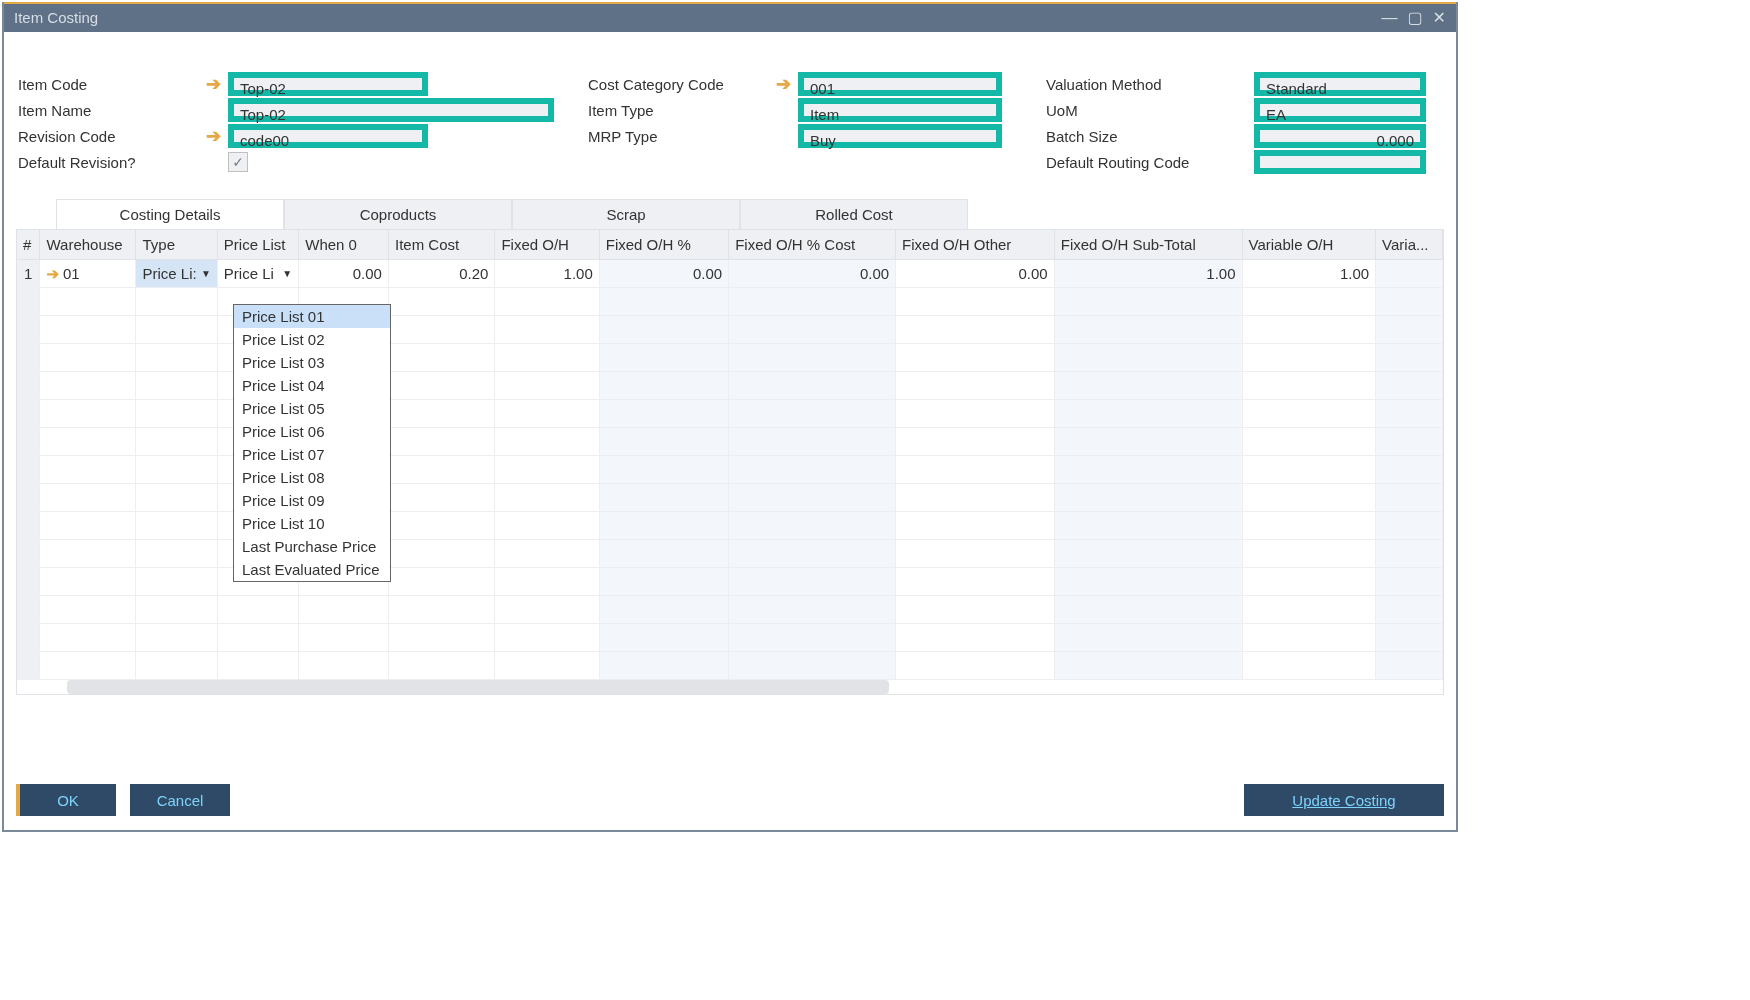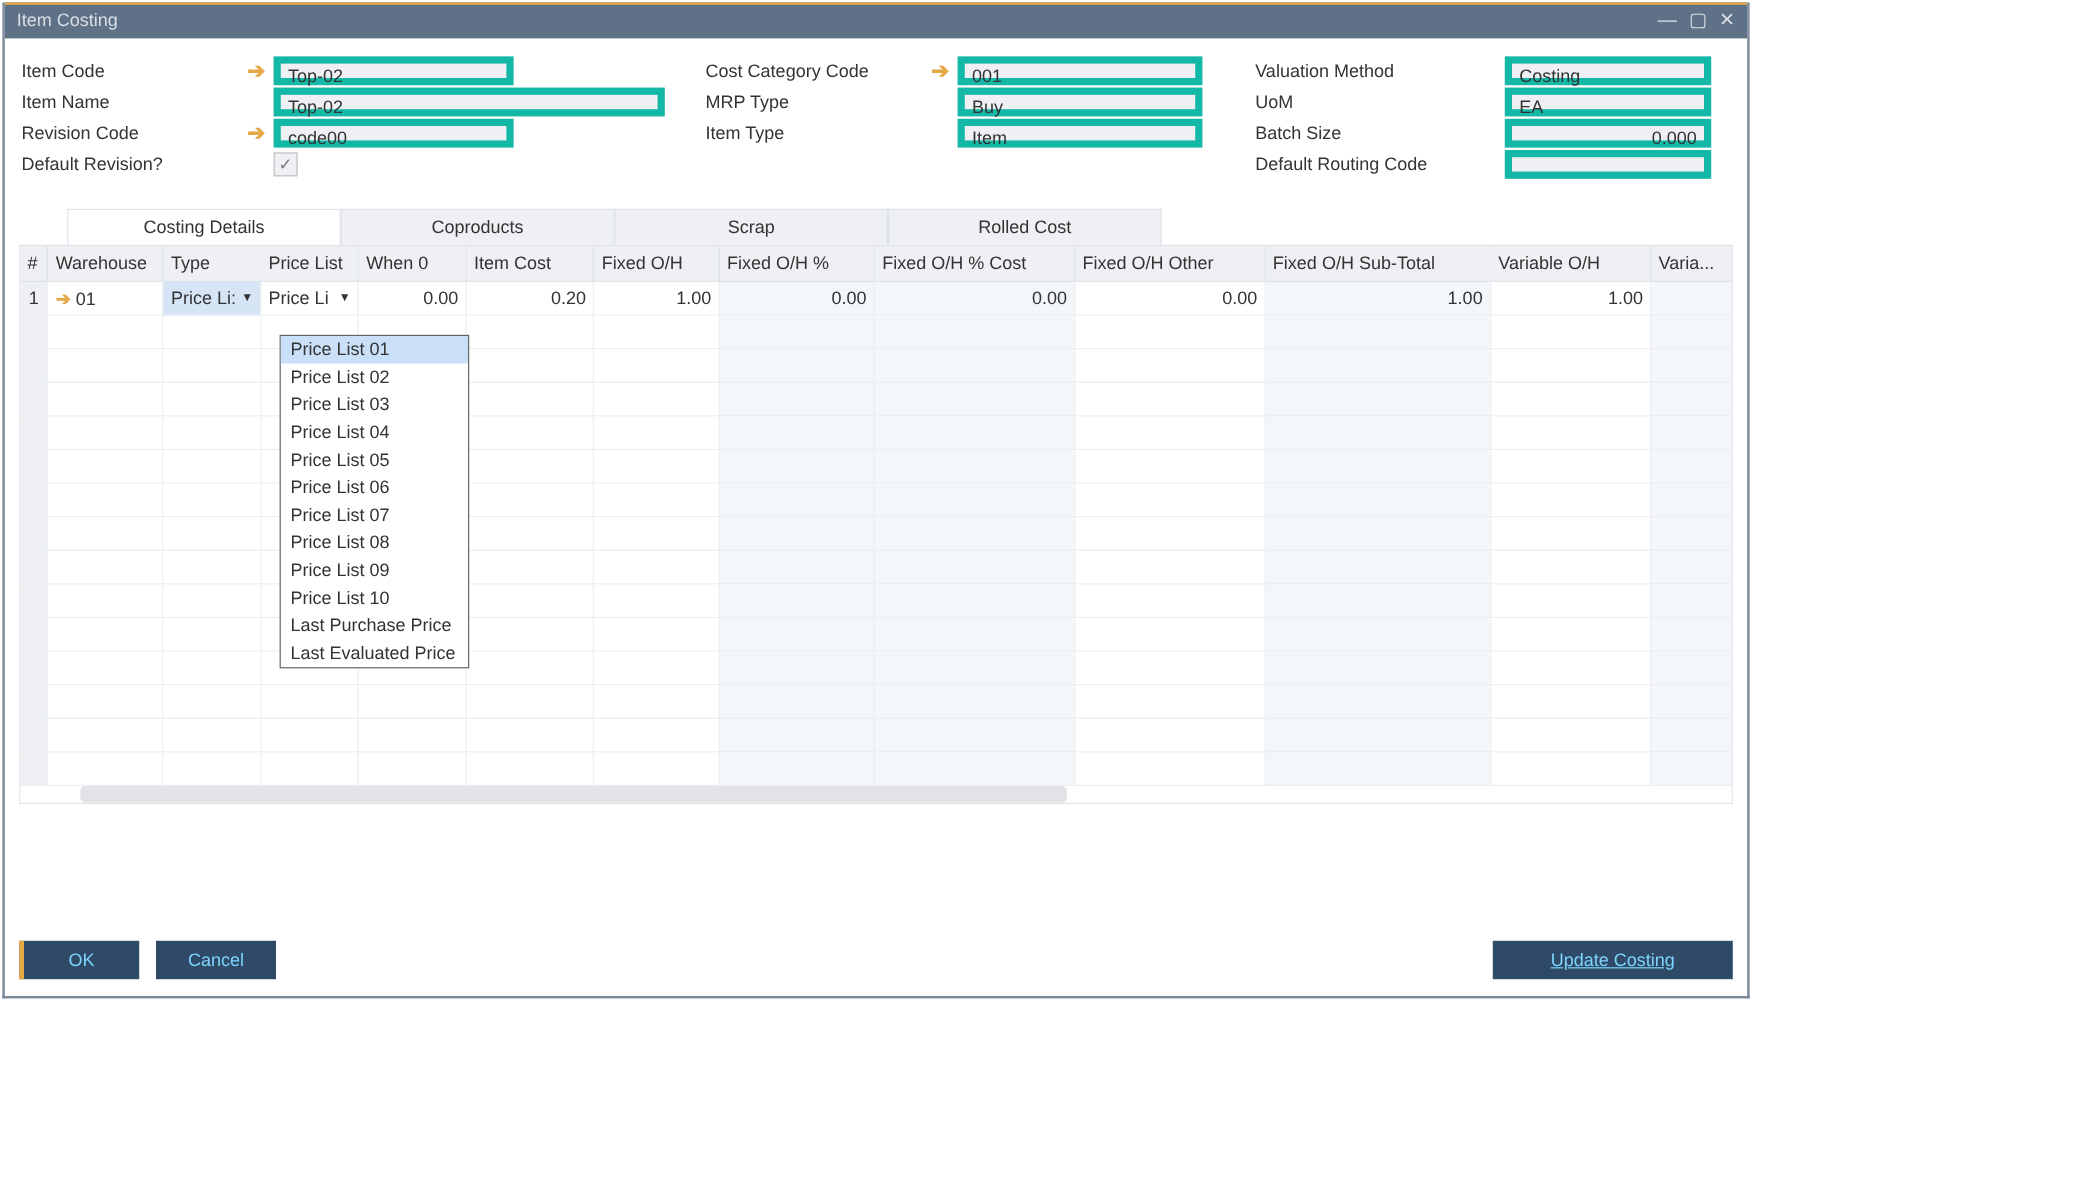--- a/index.html
+++ b/index.html
@@ -31,20 +31,21 @@
   }
   .titlebar .controls { display: flex; gap: 10px; align-items: center; }
   .titlebar .controls span { cursor: pointer; font-size: 16px; }
   .content {
     padding: 14px 12px;
   }
   .form-area {
     display: flex;
     gap: 10px;
     margin-bottom: 24px;
+    margin-top: 25px;
   }
   .form-col { display: flex; flex-direction: column; }
   .form-row { display: flex; align-items: center; height: 26px; }
   .label { width: 190px; color: #333; padding-left: 2px; }
   .arrow-icon {
     width: 22px;
     display: inline-flex;
     align-items: center;
     justify-content: flex-start;
     color: #e4a847;
@@ -202,35 +203,35 @@
         </div>
       </div>
 
       <div class="form-col" style="width:440px">
         <div class="form-row">
           <div class="label" style="width:190px">Cost Category Code</div>
           <span class="arrow-icon">➔</span>
           <div class="field" style="width:204px">001</div>
         </div>
         <div class="form-row">
+          <div class="label" style="width:190px">Item Type</div>
+          <span class="arrow-spacer"></span>
+          <div class="field" style="width:204px">Item</div>
+        </div>
+        <div class="form-row">
           <div class="label" style="width:190px">MRP Type</div>
           <span class="arrow-spacer"></span>
           <div class="field" style="width:204px">Buy</div>
         </div>
-        <div class="form-row">
-          <div class="label" style="width:190px">Item Type</div>
-          <span class="arrow-spacer"></span>
-          <div class="field" style="width:204px">Item</div>
-        </div>
       </div>
 
       <div class="form-col" style="width:400px; margin-left:auto">
         <div class="form-row">
           <div class="label" style="width:210px">Valuation Method</div>
-          <div class="field" style="width:172px">Costing</div>
+          <div class="field" style="width:172px">Standard</div>
         </div>
         <div class="form-row">
           <div class="label" style="width:210px">UoM</div>
           <div class="field" style="width:172px">EA</div>
         </div>
         <div class="form-row">
           <div class="label" style="width:210px">Batch Size</div>
           <div class="field right" style="width:172px">0.000</div>
         </div>
         <div class="form-row">

